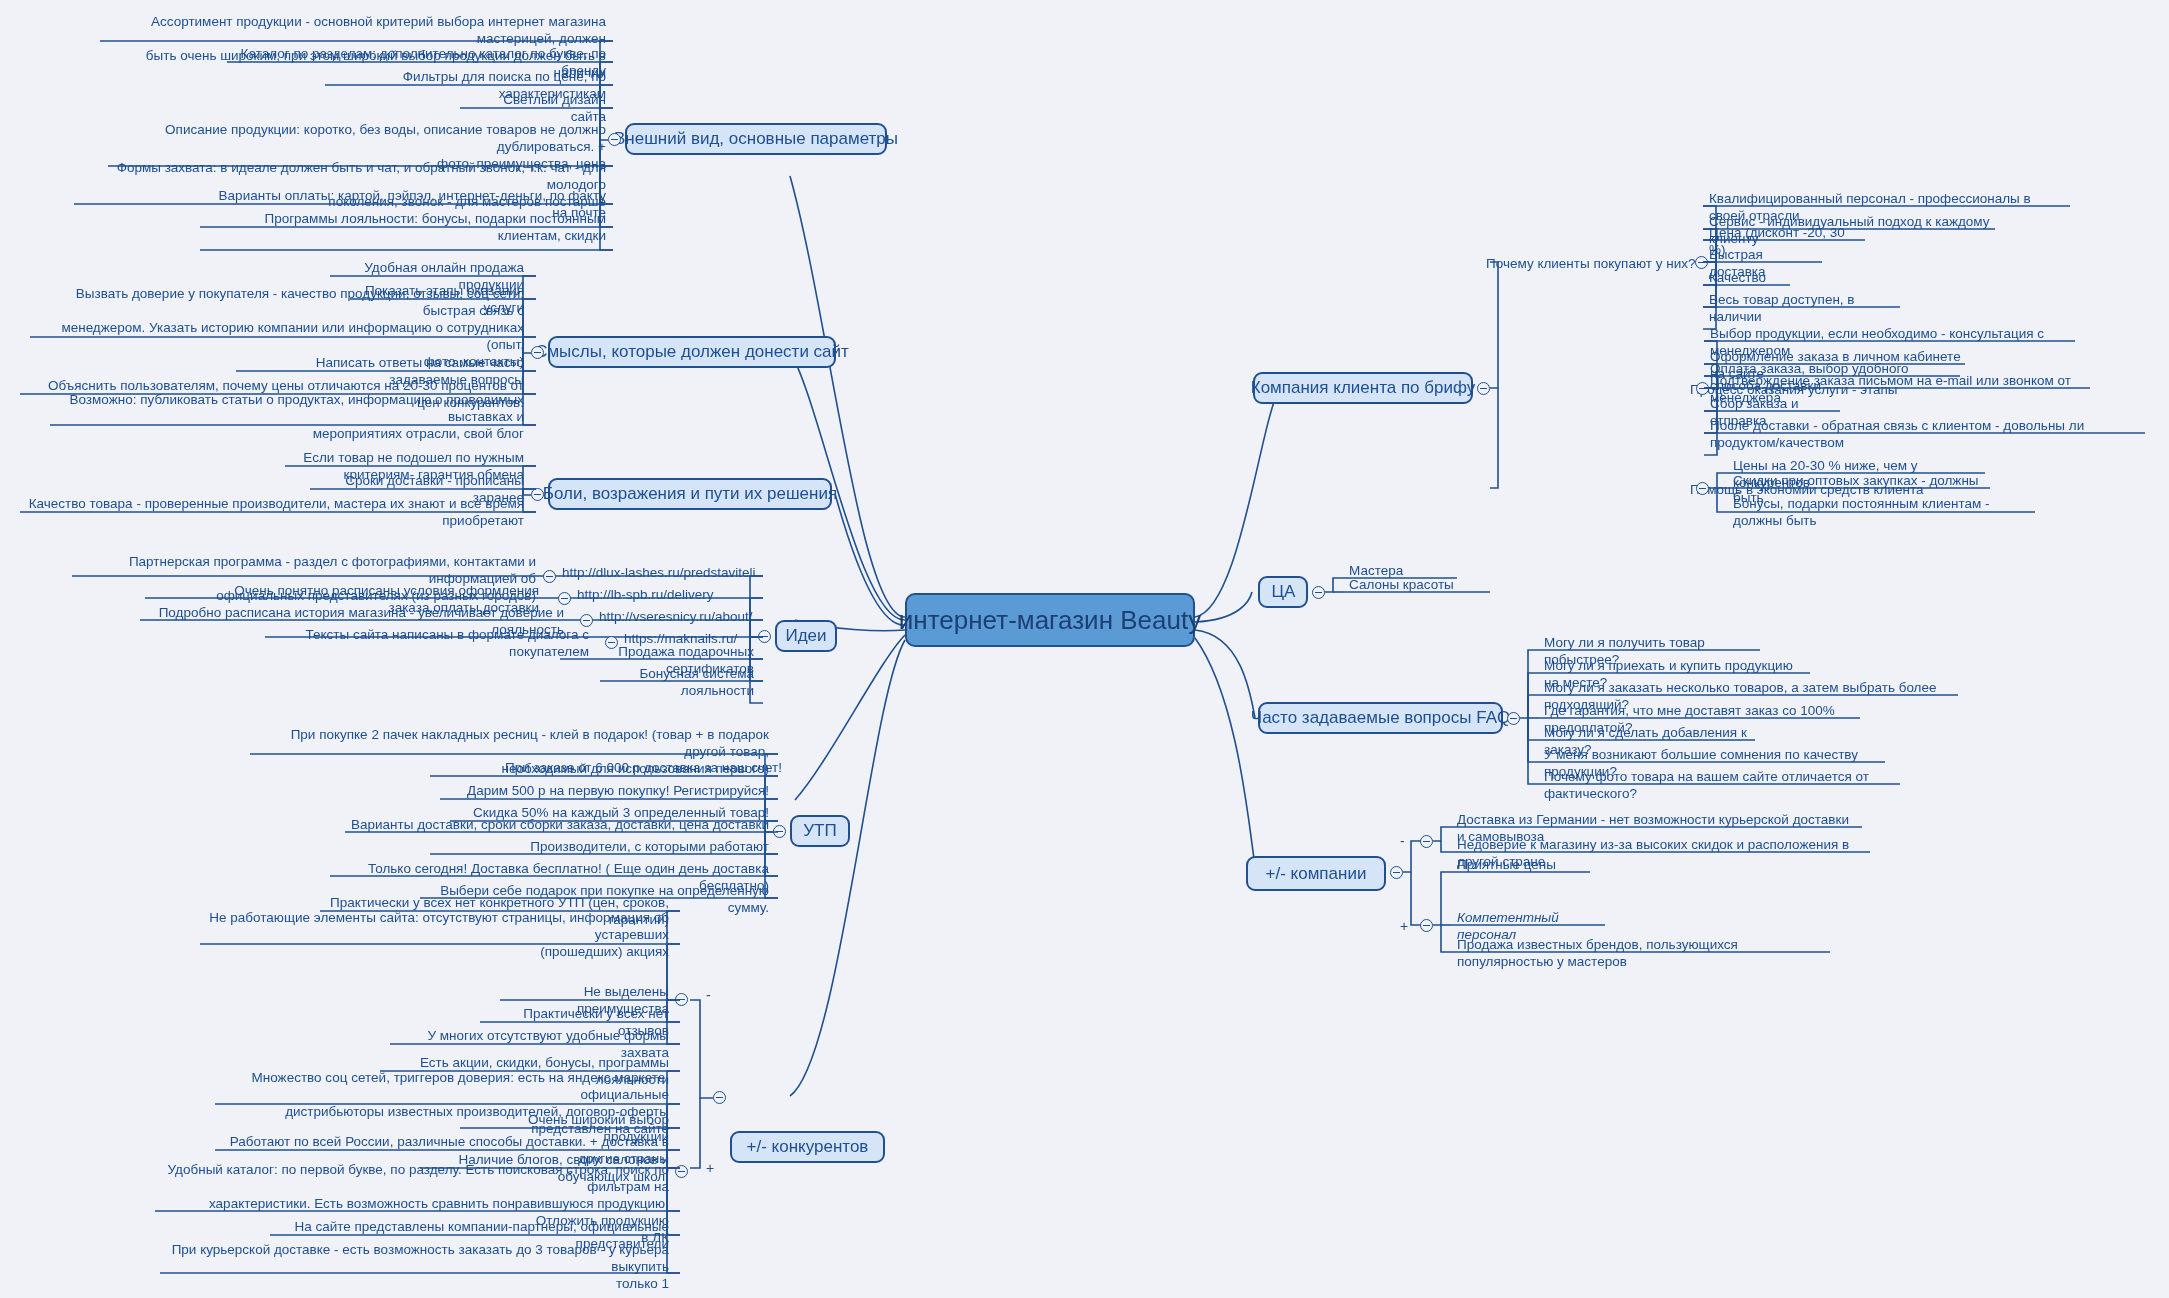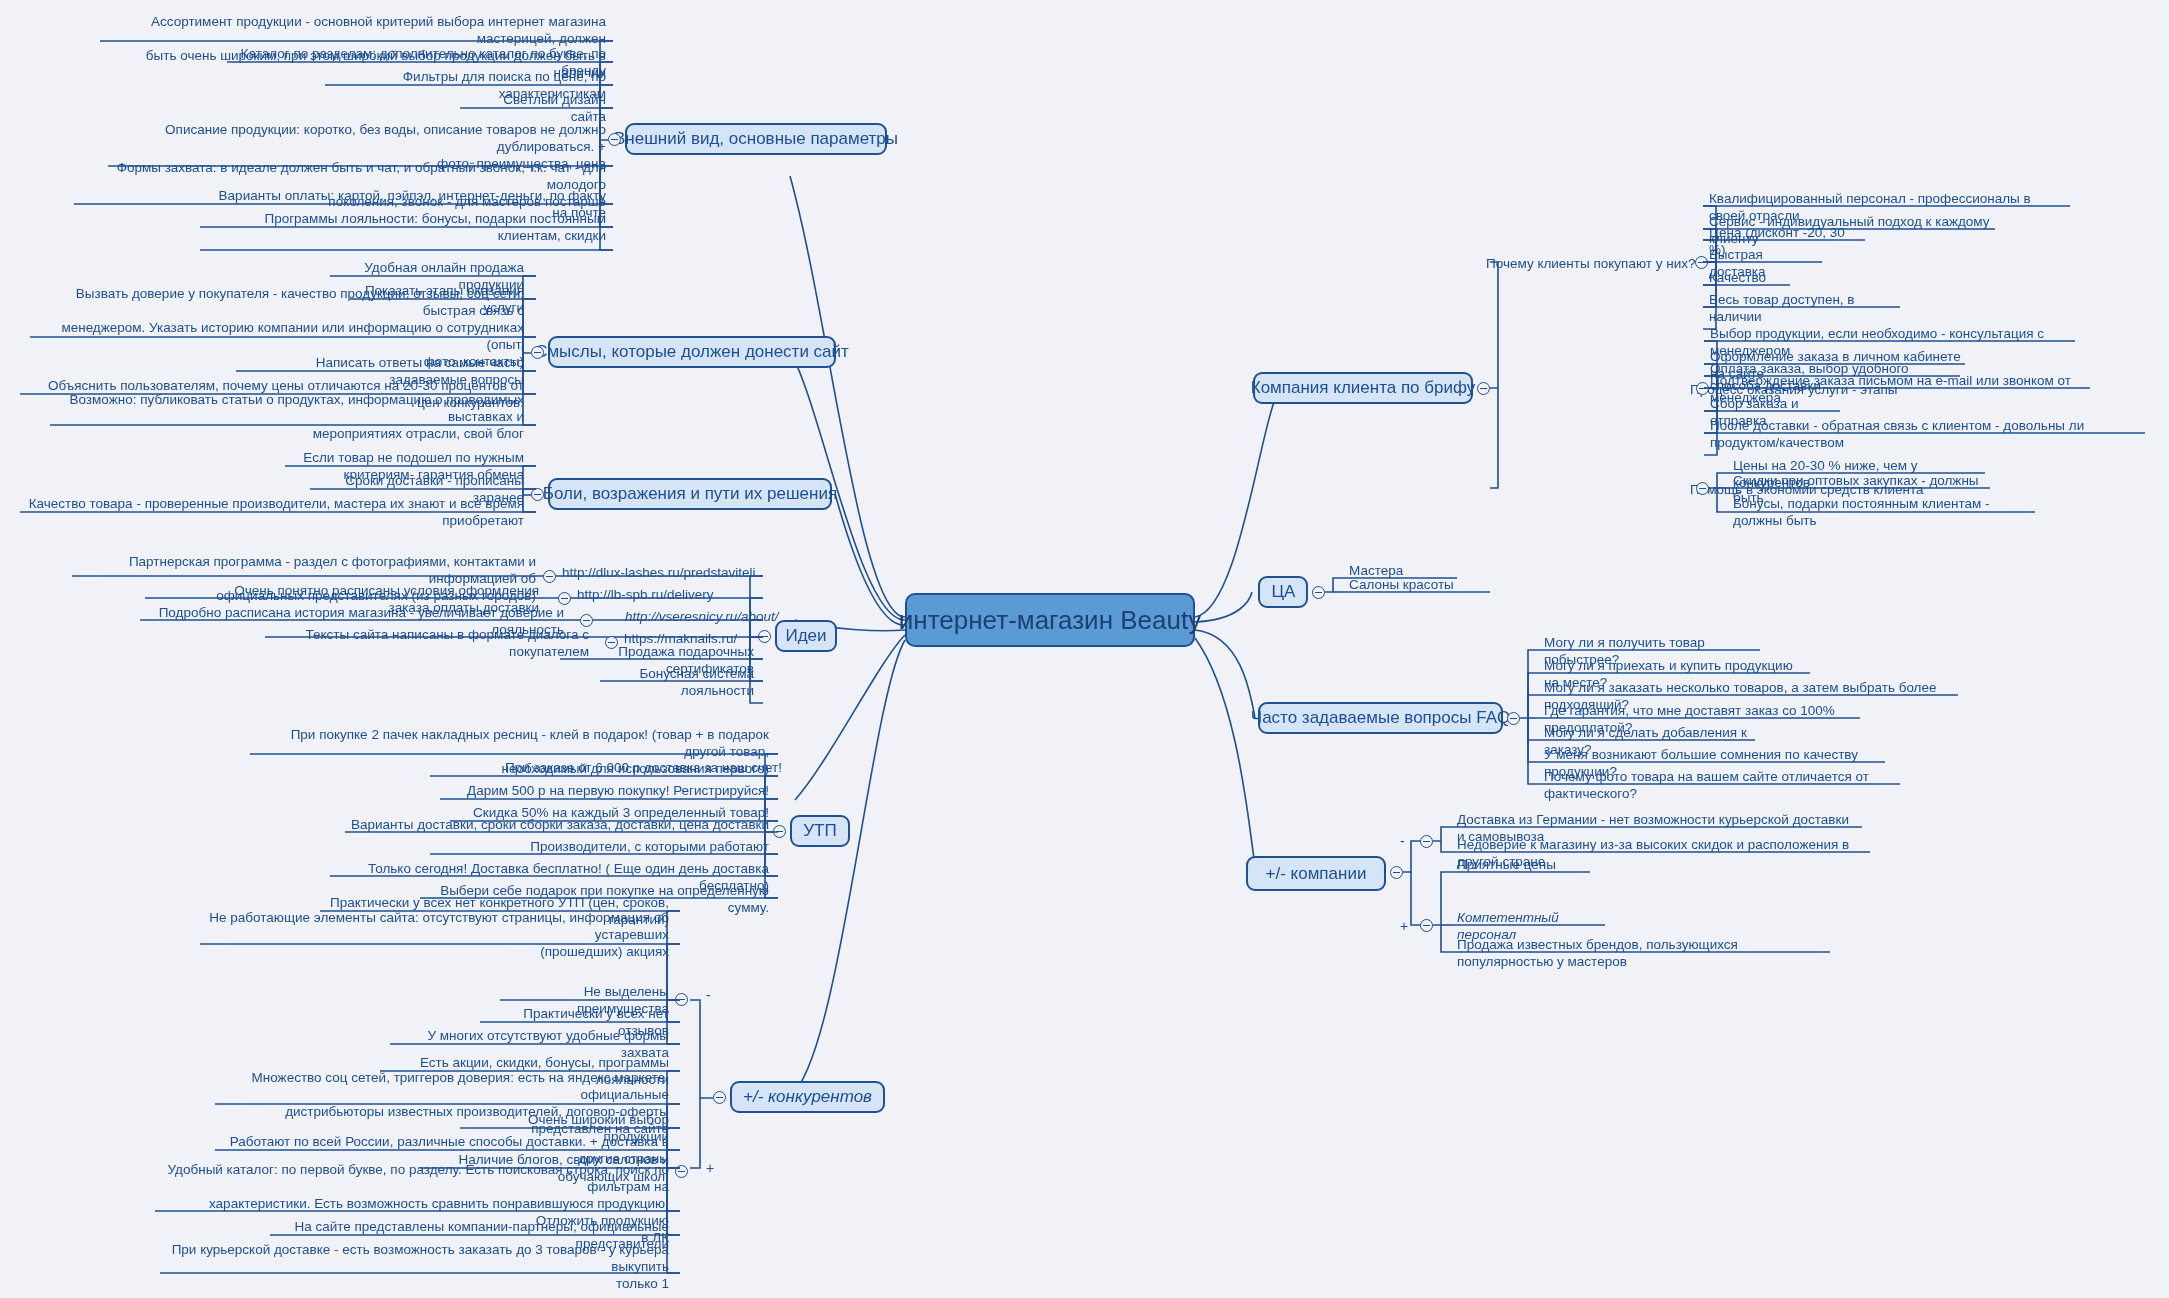--- a/index.html
+++ b/index.html
@@ -188,21 +188,21 @@
 официальных представителях (из разных городов)</div>
   <div class="toggle" style="left:543px;top:570px;"></div>
   <div class="url" style="left:562px;top:564px;">http://dlux-lashes.ru/predstaviteli</div>
 
   <div class="leaf r" style="left:145px;top:581px;width:400px;">Очень понятно расписаны условия оформления заказа,оплаты,доставки</div>
   <div class="toggle" style="left:558px;top:592px;"></div>
   <div class="url" style="left:577px;top:586px;">http://lb-spb.ru/delivery</div>
 
   <div class="leaf r" style="left:140px;top:603px;width:430px;">Подробно расписана история магазина - увеличивает доверие и лояльность</div>
   <div class="toggle" style="left:580px;top:614px;"></div>
-  <div class="url" style="left:625px;top:608px;font-style:italic;">http://vseresnicy.ru/about/</div>
+  <div class="url" style="left:599px;top:608px;">http://vseresnicy.ru/about/</div>
 
   <div class="leaf r" style="left:265px;top:625px;width:330px;">Тексты сайта написаны в формате диалога с покупателем</div>
   <div class="toggle" style="left:605px;top:636px;"></div>
   <div class="url" style="left:624px;top:630px;">https://maknails.ru/</div>
 
   <div class="leaf r" style="left:560px;top:642px;width:200px;">Продажа подарочных сертификатов</div>
   <div class="leaf r" style="left:600px;top:664px;width:160px;">Бонусная система лояльности</div>
 
   <div class="branch" style="left:790px;top:815px;width:60px;height:32px;">УТП</div>
   <div class="toggle" style="left:773px;top:825px;"></div>
@@ -226,21 +226,21 @@
   <div class="leaf r" style="left:250px;top:725px;width:525px;">При покупке 2 пачек накладных ресниц - клей в подарок! (товар + в подарок другой товар,
 необходимый для использования первого)</div>
   <div class="leaf r" style="left:443px;top:758px;width:345px;">При заказе от 6 000 р доставка за наш счет!</div>
   <div class="leaf r" style="left:440px;top:781px;width:335px;">Дарим 500 р на первую покупку! Регистрируйся!</div>
   <div class="leaf r" style="left:450px;top:803px;width:325px;">Скидка 50% на каждый 3 определенный товар!</div>
   <div class="leaf r" style="left:345px;top:815px;width:430px;">Варианты доставки, сроки сборки заказа, доставки, цена доставки</div>
   <div class="leaf r" style="left:430px;top:837px;width:345px;">Производители, с которыми работают</div>
   <div class="leaf r" style="left:330px;top:859px;width:445px;">Только сегодня! Доставка бесплатно! ( Еще один день доставка бесплатно)</div>
   <div class="leaf r" style="left:420px;top:881px;width:355px;">Выбери себе подарок при покупке на определенную сумму.</div>
 
-  <div class="branch" style="left:730px;top:1081px;width:155px;height:32px;font-style:italic;">+/- конкурентов</div>
+  <div class="branch" style="left:730px;top:1131px;width:155px;height:32px;">+/- конкурентов</div>
   <div class="toggle" style="left:713px;top:1091px;"></div>
   <svg class="links" viewBox="0 0 2169 1298">
     <path d="M713,1098 L700,1098 L700,1000 L690,1000"></path>
     <path d="M700,1098 L700,1168 L690,1168"></path>
   </svg>
   <div class="sign" style="left:706px;top:988px;">-</div>
   <div class="toggle" style="left:675px;top:993px;"></div>
   <div class="sign" style="left:706px;top:1161px;">+</div>
   <div class="toggle" style="left:675px;top:1165px;"></div>
 

